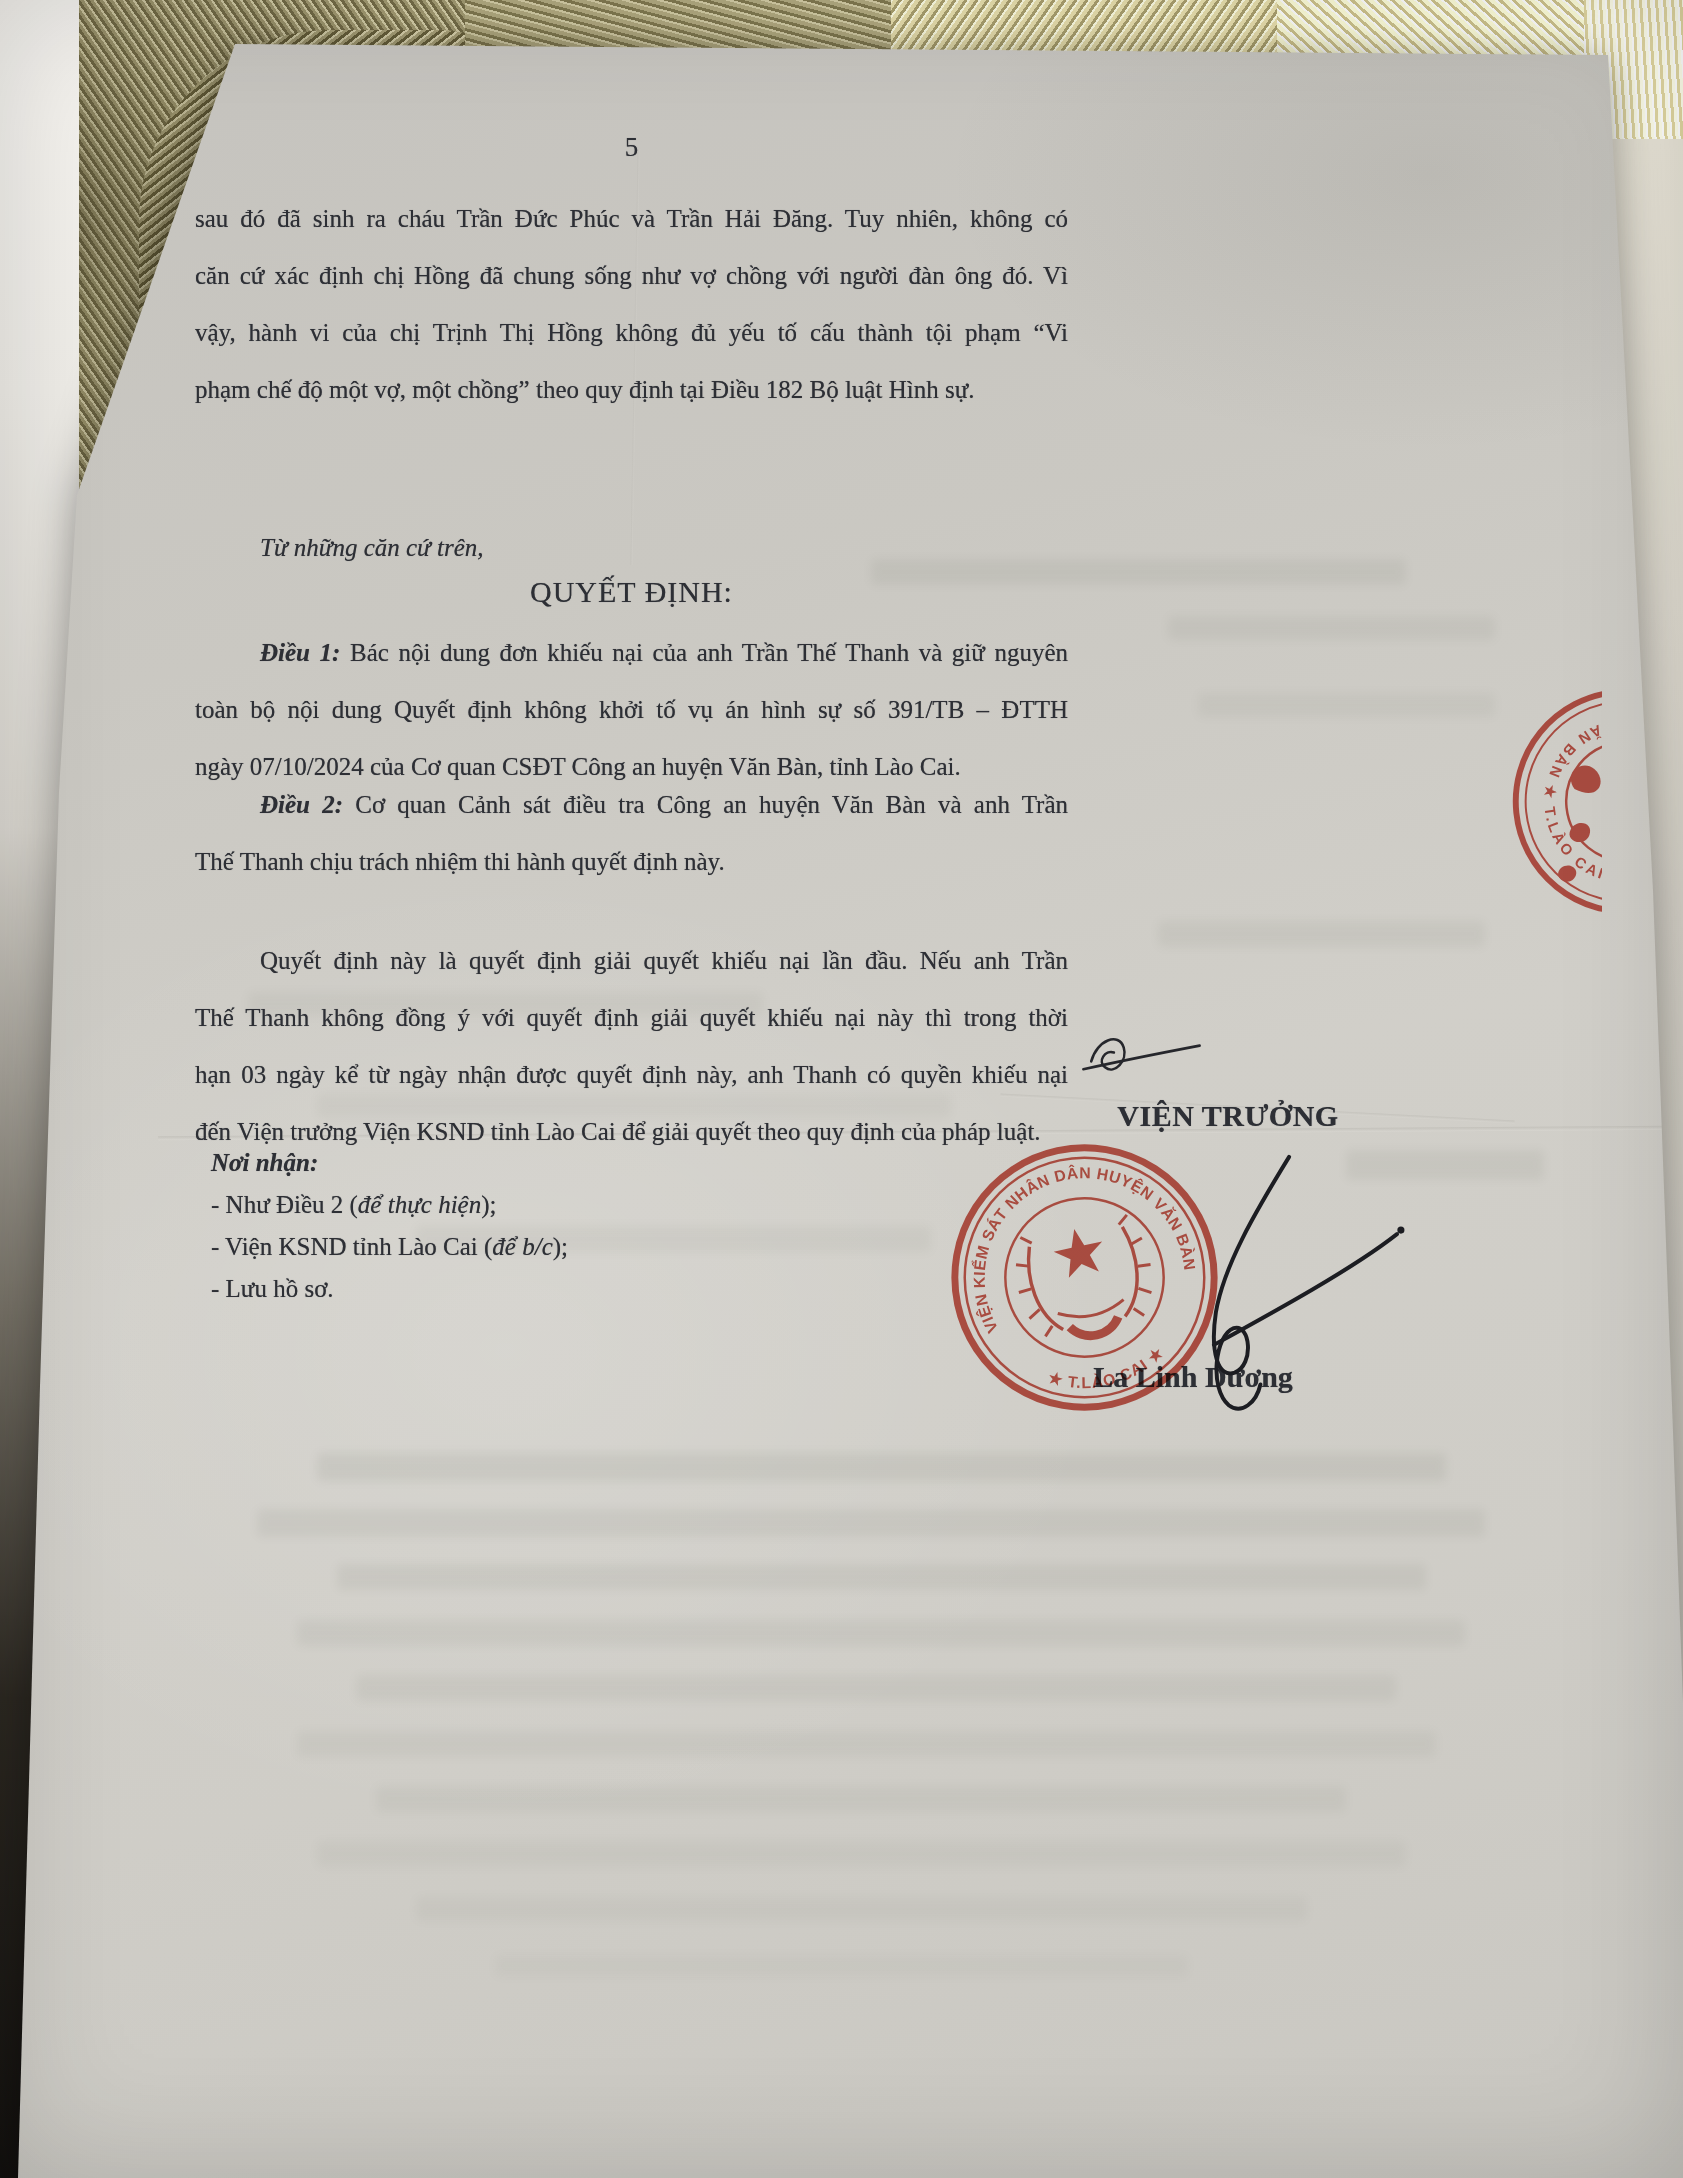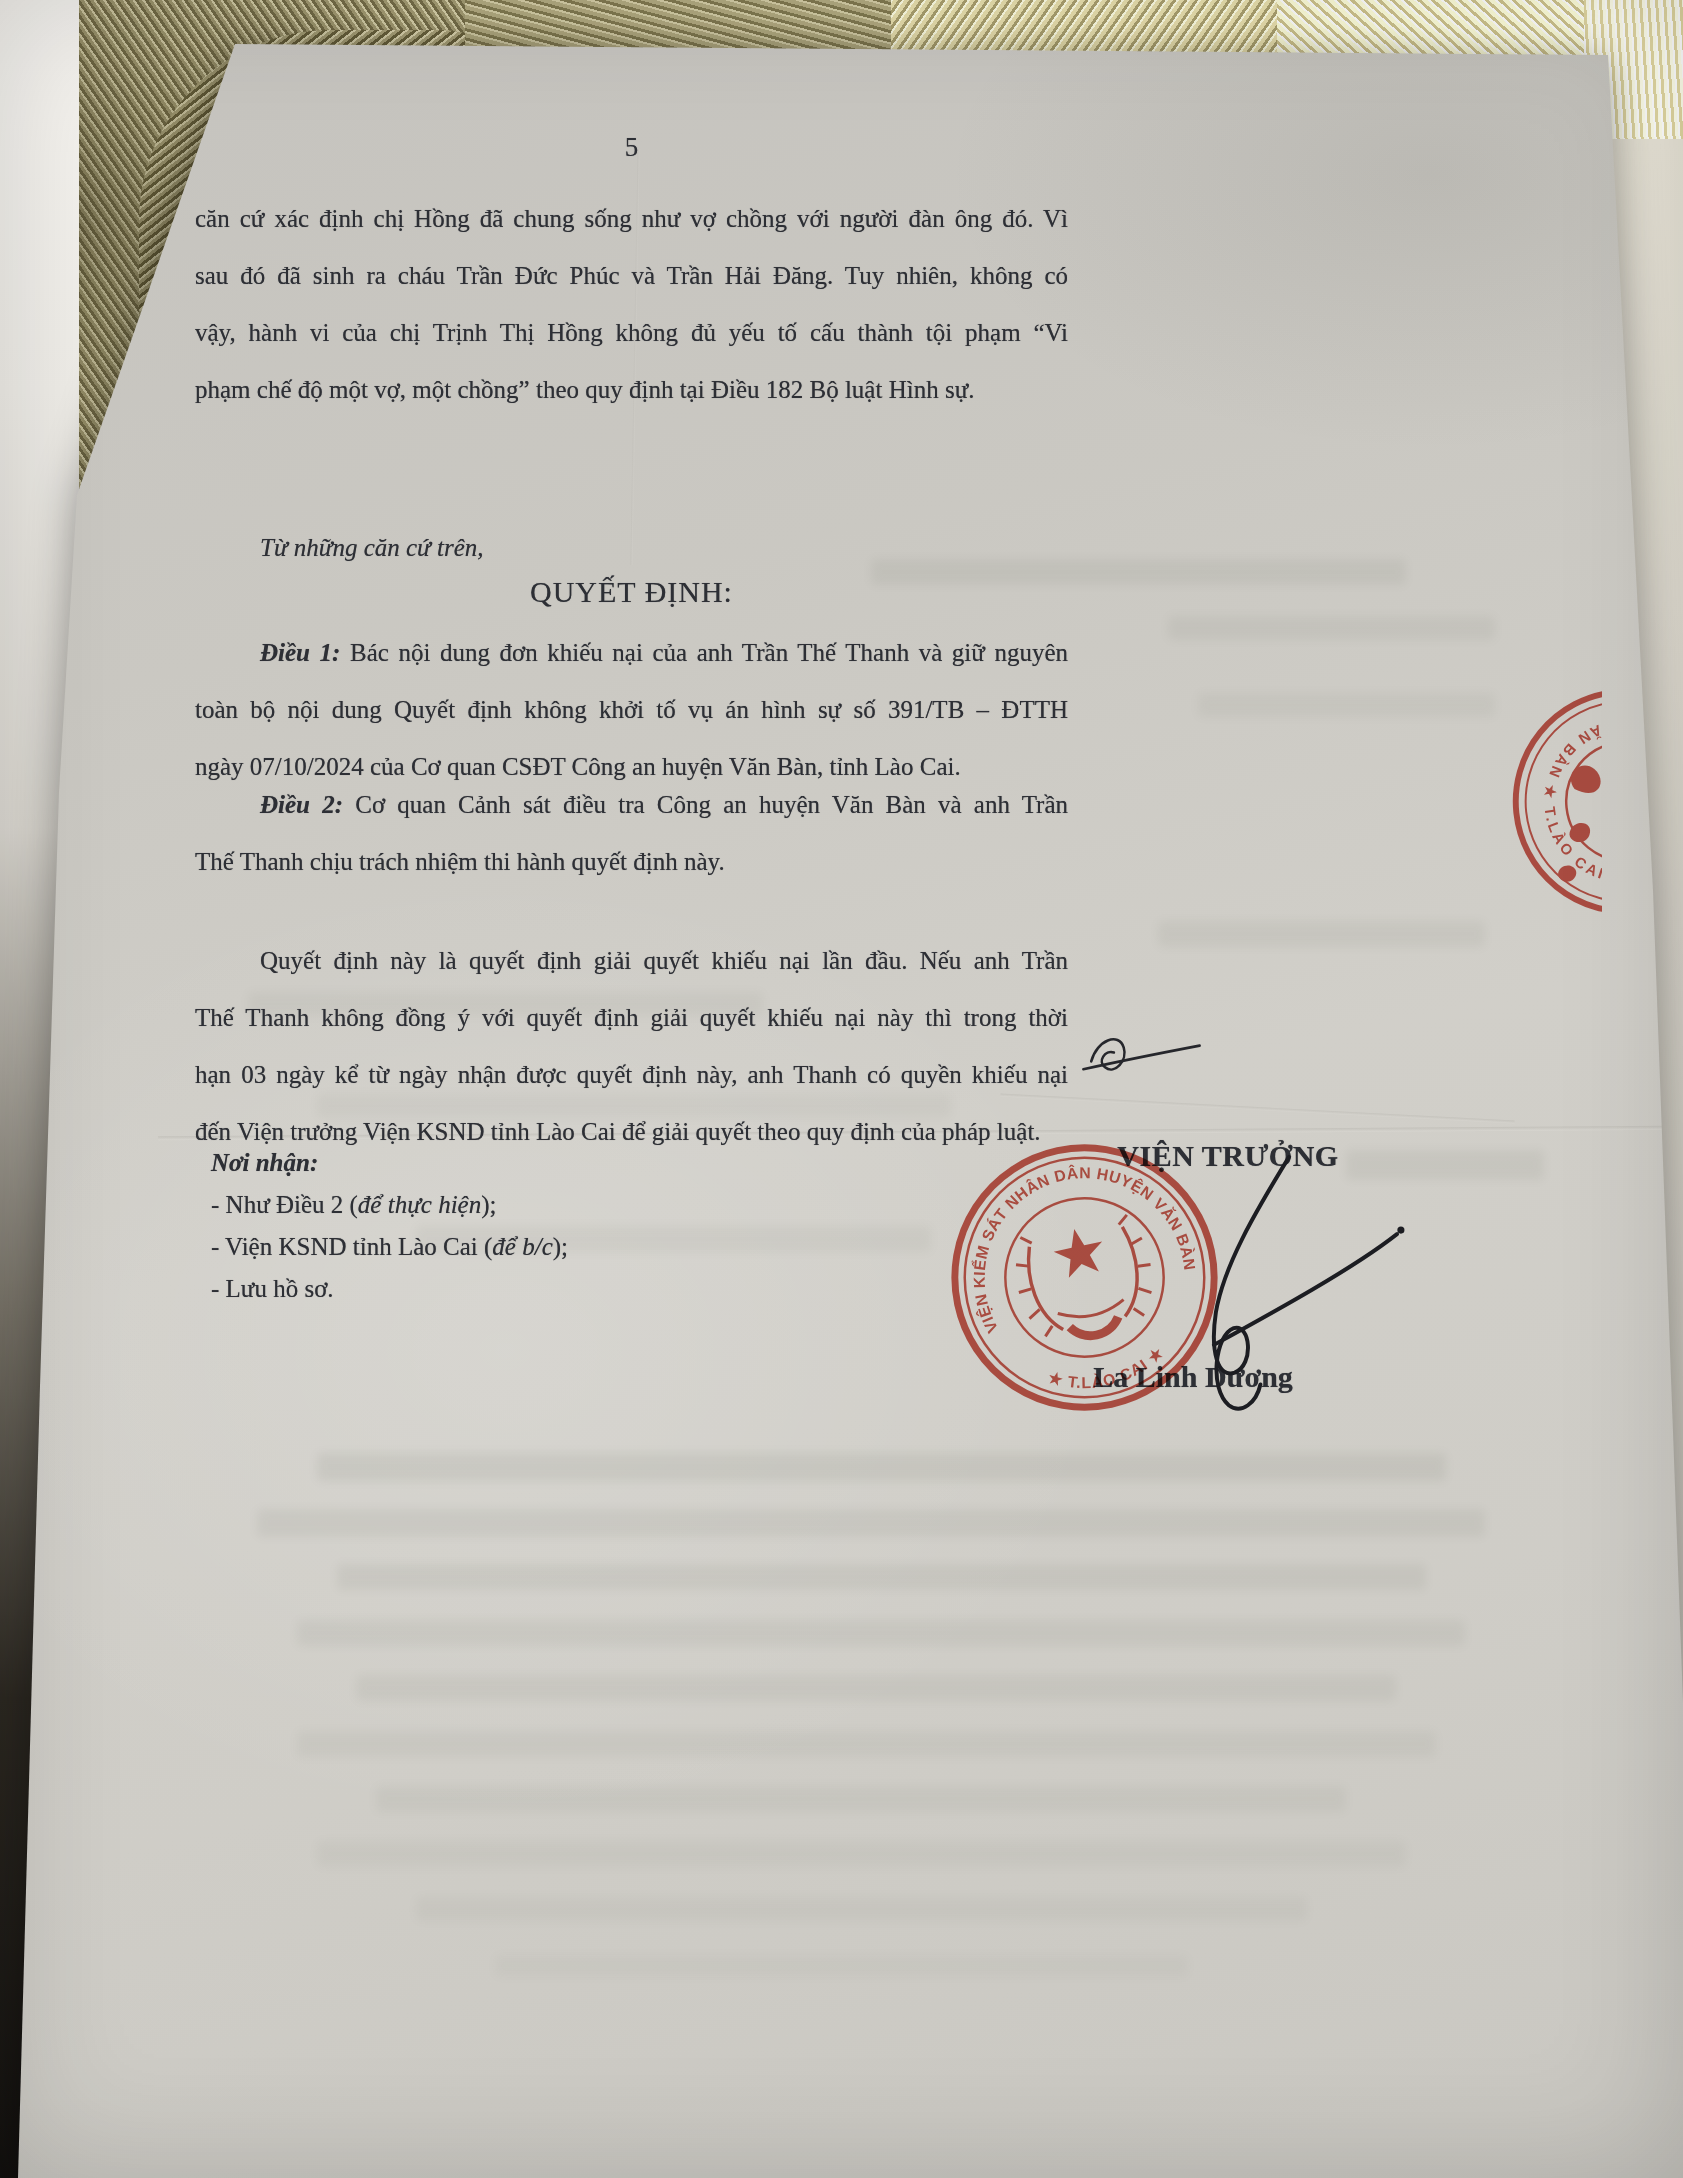--- a/index.html
+++ b/index.html
@@ -53,21 +53,21 @@
   .bi{font-weight:bold;font-style:italic;}
   .pagenum{top:127px;text-align:center;text-align-last:center;font-size:27px;height:40px;line-height:40px;}
   .transition{font-style:italic;}
   .transition .line{text-align-last:left;}
   .heading{font-weight:normal;font-size:30px;letter-spacing:1px;text-align:center;text-align-last:center;height:48px;line-height:48px;}
   
   .recips{position:absolute;left:211px;top:1141px;width:554px;font-size:25px;}
   .recips .rlabel{font-weight:bold;font-style:italic;height:43px;line-height:43px;}
   .recips .ritem{height:42px;line-height:42px;}
   .recips .it{font-style:italic;}
-  .signer-title{position:absolute;left:1030px;top:1139px;width:396px;text-align:center;
+  .signer-title{position:absolute;left:1030px;top:1099px;width:396px;text-align:center;
     font-weight:bold;font-size:30px;letter-spacing:0.5px;}
   .signer-name{position:absolute;left:995px;top:1360px;width:396px;text-align:center;
     font-weight:bold;font-size:30px;}
   
   .sealwrap{position:absolute;mix-blend-mode:multiply;}
   .seal-main{left:941px;top:1129px;width:287px;height:297px;}
   .seal-edge{left:1477px;top:657px;width:125px;height:289px;overflow:hidden;}
   .inkwrap{position:absolute;}
   .sig{left:1020px;top:1139px;width:465px;height:297px;}
   .paraph{left:1077px;top:1020px;width:129px;height:69px;}
@@ -114,22 +114,22 @@
           <div class="ghost" style="top: 1955px; left: 495px; width: 693px; height: 22px; opacity: 0.04;"></div>
         </div>
     <div class="crease c1"></div>
     <div class="crease c2"></div>
     <div class="crease c3"></div>
 
     <div class="doc">
       <div class="block pagenum">5</div>
 
       <div class="block" id="p1" style="top:190px">
+            <div class="line">sau đó đã sinh ra cháu Trần Đức Phúc và Trần Hải Đăng. Tuy nhiên, không có</div>
             <div class="line">căn cứ xác định chị Hồng đã chung sống như vợ chồng với người đàn ông đó. Vì</div>
-            <div class="line">sau đó đã sinh ra cháu Trần Đức Phúc và Trần Hải Đăng. Tuy nhiên, không có</div>
             <div class="line">vậy, hành vi của chị Trịnh Thị Hồng không đủ yếu tố cấu thành tội phạm “Vi</div>
             <div class="line final">phạm chế độ một vợ, một chồng” theo quy định tại Điều 182 Bộ luật Hình sự.</div>
           </div>
 
       <div class="block transition" id="ptrans" style="top:519px">
             <div class="line final"><span class="ind"></span>Từ những căn cứ trên,</div>
           </div>
 
       <div class="block heading" style="top:568px">QUYẾT ĐỊNH:</div>
 

